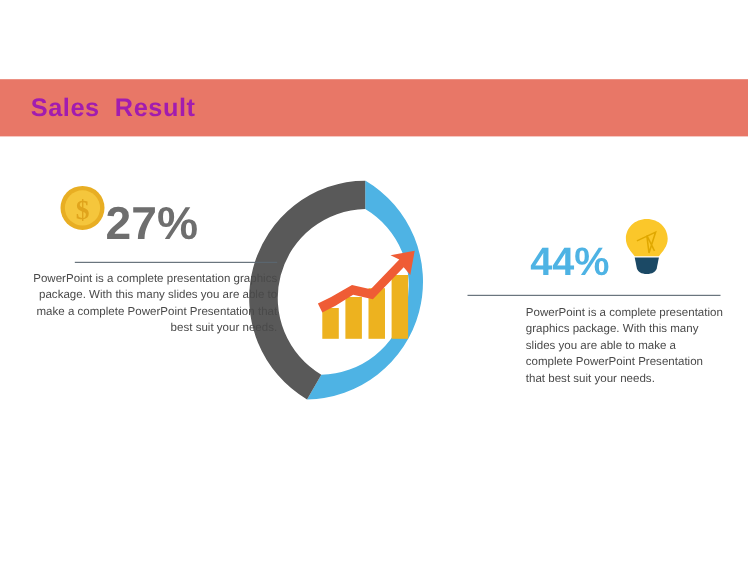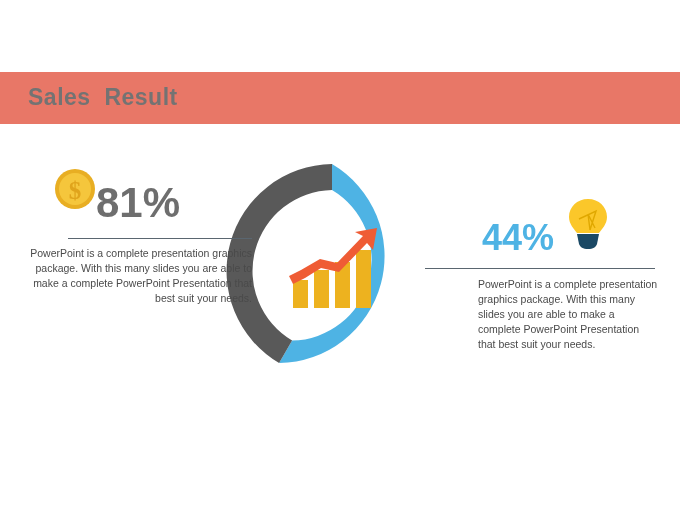--- a/index.html
+++ b/index.html
@@ -31,21 +31,21 @@
     width: 680px;
     height: 52px;
     background: #E87767;
   }
   #title-text {
     position: absolute;
     left: 28px;
     top: 84px;
     font-size: 23px;
     font-weight: bold;
-    color: #737373;
+    color: #a21caf;
     letter-spacing: 0.5px;
     white-space: pre;
   }
 
   
   #donut-wrap {
     position: absolute;
     left: 225px;
     top: 164px;
     width: 214px;
@@ -176,21 +176,21 @@
     </svg>
   </div>
 
   <div id="coin-icon">
     <svg width="42" height="42" viewBox="0 0 42 42">
       <circle cx="21" cy="21" r="20" fill="#E8AE23"></circle>
       <circle cx="21" cy="21" r="16" fill="#F5C63C"></circle>
       <text x="21" y="31" text-anchor="middle" font-family="'Liberation Serif', serif" font-size="25" font-weight="bold" fill="#E0A41C">$</text>
     </svg>
   </div>
-  <div id="left-percent">81%</div>
+  <div id="left-percent">27%</div>
   <div id="left-rule"></div>
   <div id="left-body">PowerPoint is a complete presentation graphics package. With this many slides you are able to make a complete PowerPoint Presentation that best suit your needs.</div>
 
   <div id="bulb-icon">
     <svg width="44" height="52" viewBox="0 0 44 52">
       <path d="M 22 1 C 11 1 3 9 3 19 C 3 26 8 31 11 35 L 33 35 C 36 31 41 26 41 19 C 41 9 33 1 22 1 Z" fill="#FBC72A"></path>
       <path d="M 11 36 L 33 36 L 31 46 C 30 49 27 51 22 51 C 17 51 14 49 13 46 Z" fill="#1B4965"></path>
       <path d="M 13 21 L 30 13 L 24 32 L 22 16 L 29 30" fill="none" stroke="#E0A800" stroke-width="1.4"></path>
     </svg>
   </div>

